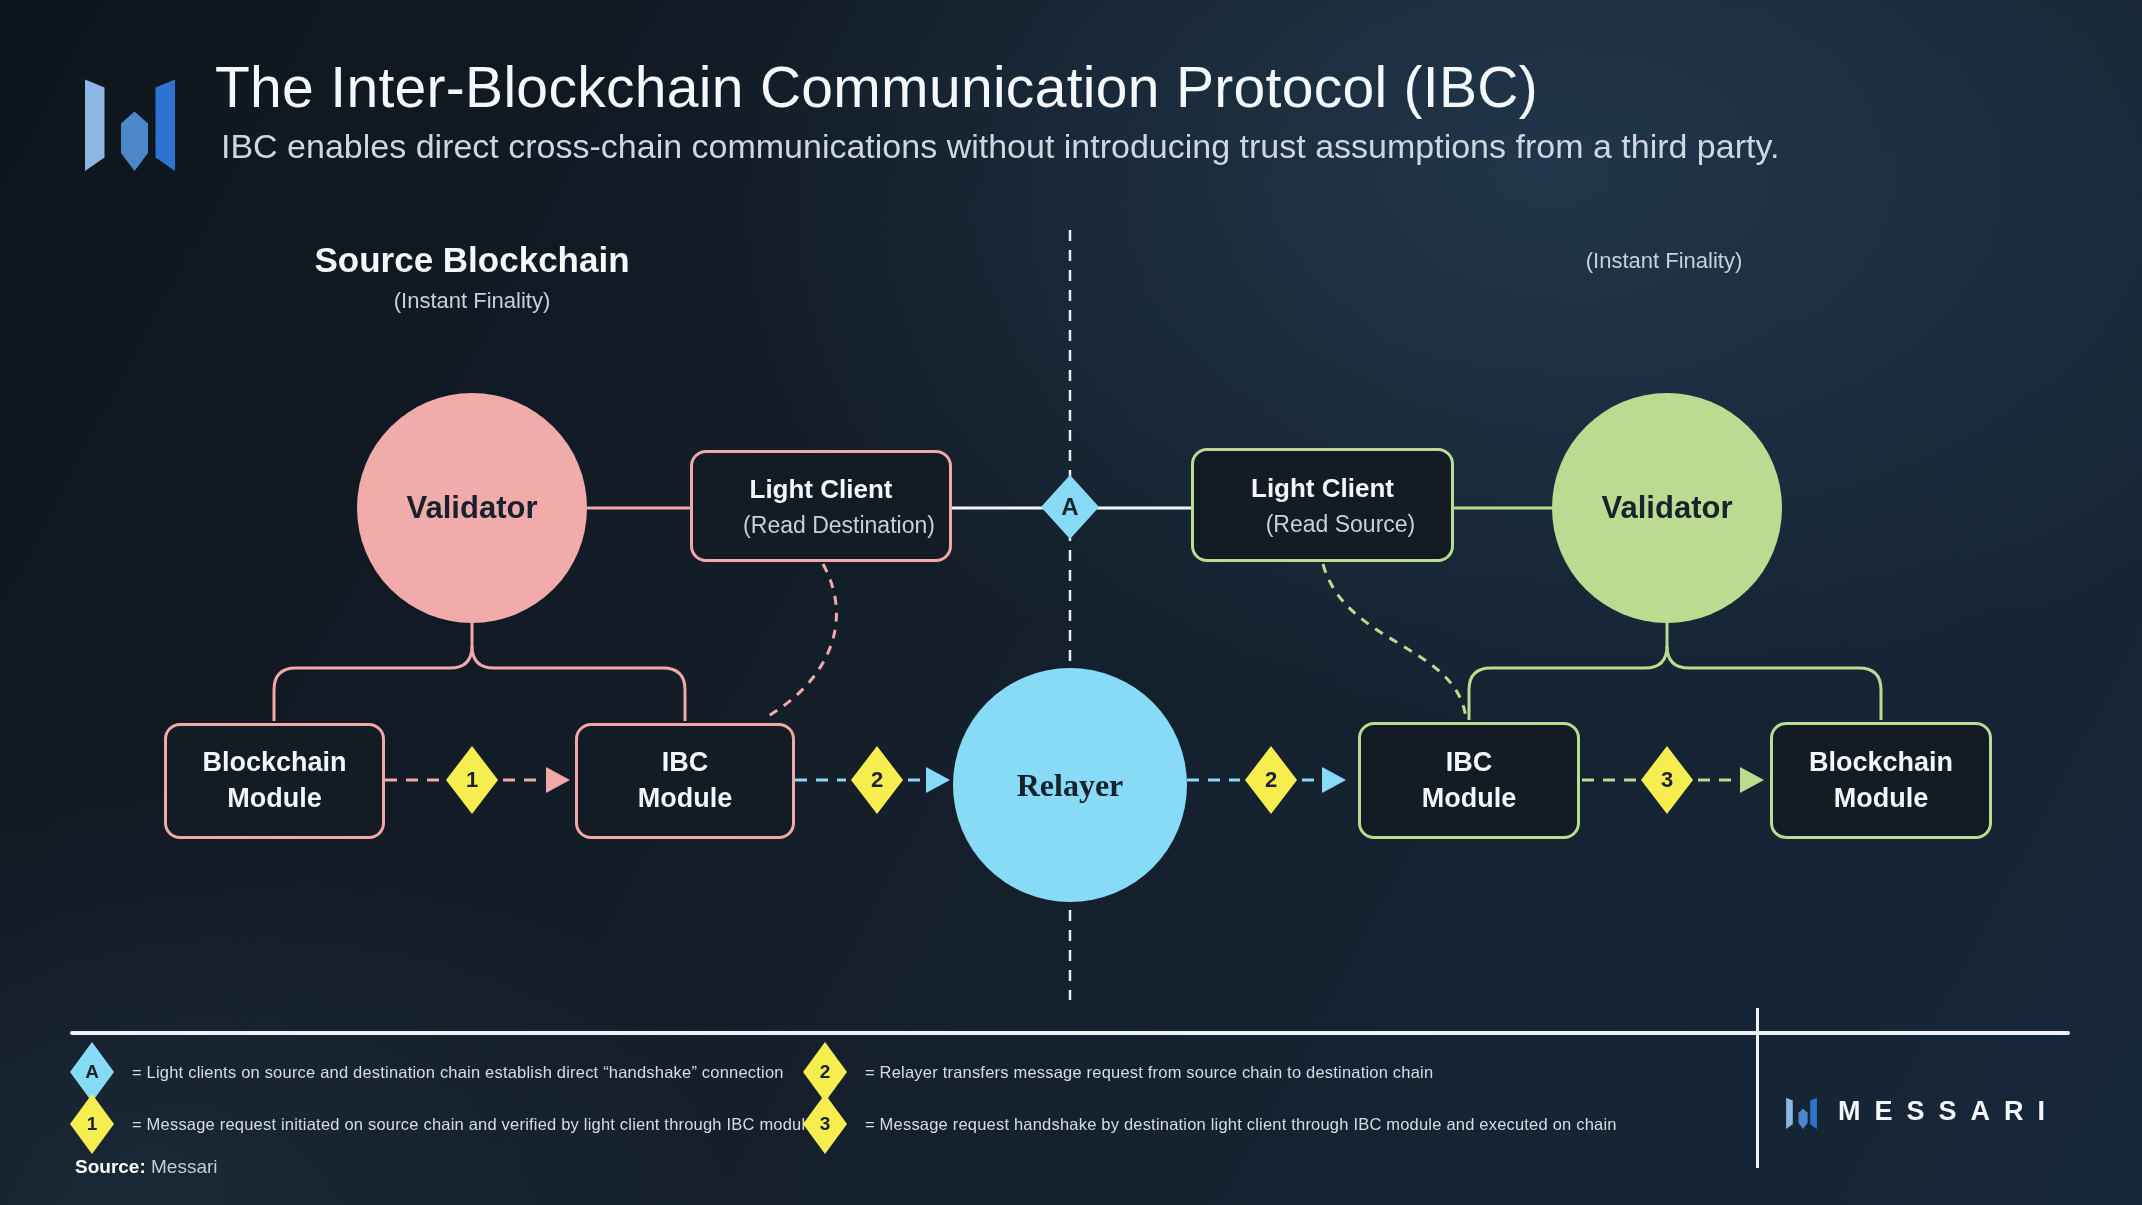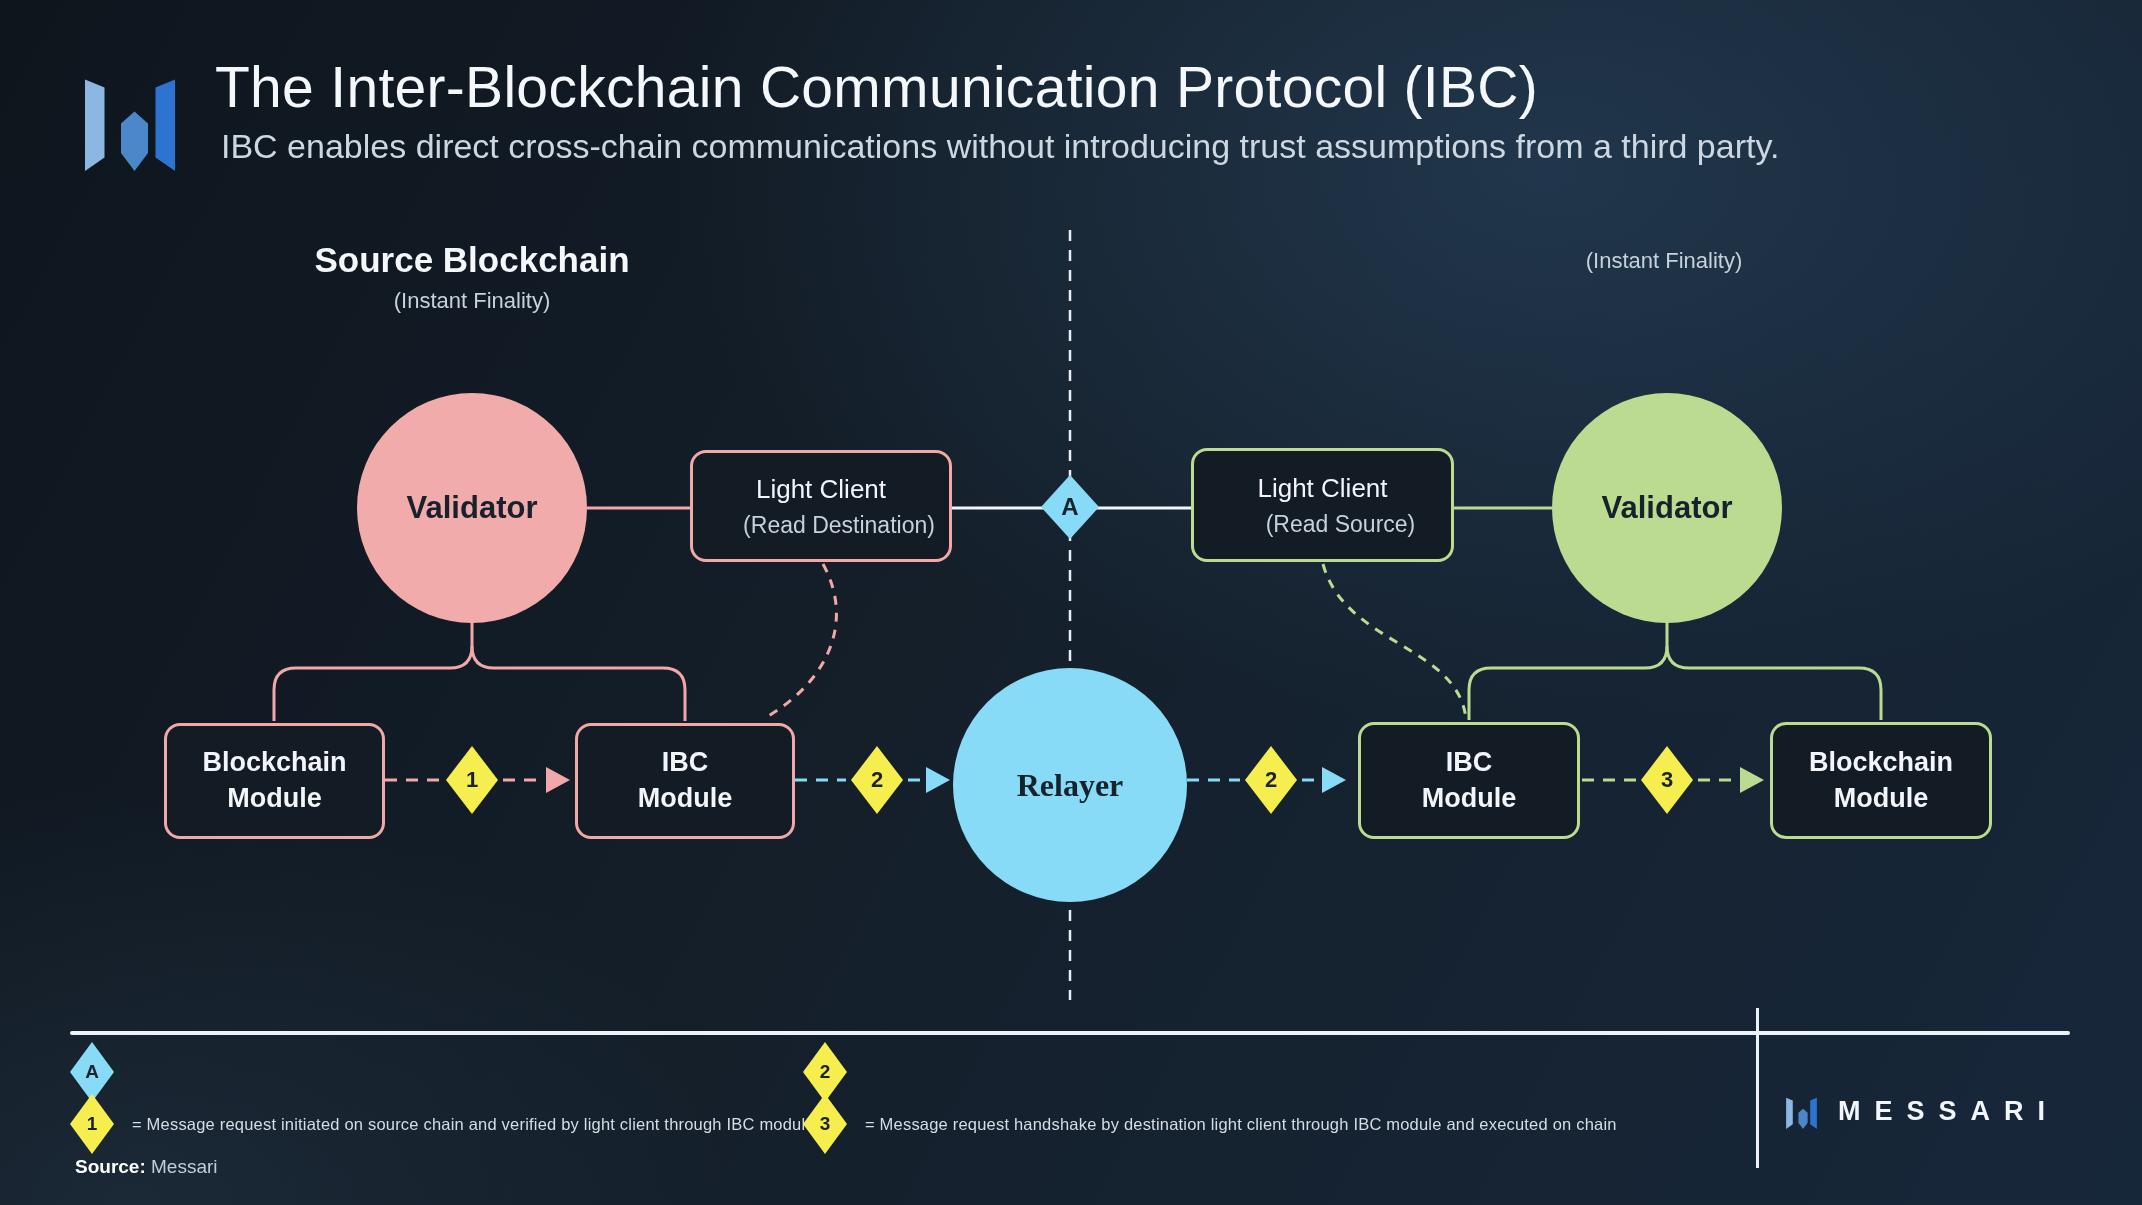--- a/index.html
+++ b/index.html
@@ -33,21 +33,21 @@
   .box{border-radius:16px;background:#131b25;display:flex;flex-direction:column;align-items:center;
        justify-content:center;text-align:center;z-index:2;box-sizing:border-box;}
   .pinkb{border:3px solid #f2a8a8;}
   .greenb{border:3px solid #bbdc90;}
   .lc1{left:690px;top:450px;width:262px;height:112px;}
   .lc2{left:1191px;top:448px;width:263px;height:114px;}
   .bm1{left:164px;top:723px;width:221px;height:116px;}
   .ibc1{left:575px;top:723px;width:220px;height:116px;}
   .ibc2{left:1358px;top:722px;width:222px;height:117px;}
   .bm2{left:1770px;top:722px;width:222px;height:117px;}
-  .bt{font-size:26px;font-weight:400;color:#f2f6fa;}
+  .bt{font-size:26px;font-weight:700;color:#f2f6fa;}
   .bs{font-size:23px;font-weight:400;color:#c7d1dc;margin-top:7px;margin-left:36px;}
   .ml{font-size:27px;font-weight:700;line-height:1.32;color:#f2f6fa;}
   .ml-wide{width:190px;}
   .ml-narrow{width:120px;}
   
   .diamond{display:flex;align-items:center;justify-content:center;
            clip-path:polygon(50% 0,100% 50%,50% 100%,0 50%);
            font-weight:700;color:#1a232e;z-index:3;}
   .dm{width:52px;height:68px;font-size:22px;background:#f6ee4e;}
   .dA{left:1041px;top:475px;width:58px;height:64px;font-size:24px;background:#87dbf6;}
@@ -177,27 +177,29 @@
   </div>
   <div class="abs diamond dm d3">
     <span>3</span>
   </div>
 
   <div class="abs divider"></div>
   <div class="abs vline"></div>
 
   <div class="abs leg legA">
     <div class="ld ld-cyan">A</div>
+    <div class="lt">= Light clients on source and destination chain establish direct “handshake” connection</div>
   </div>
   <div class="abs leg leg1">
     <div class="ld ld-yellow">1</div>
     <div class="lt">= Message request initiated on source chain and verified by light client through IBC module</div>
   </div>
   <div class="abs leg leg2">
     <div class="ld ld-yellow">2</div>
+    <div class="lt">= Relayer transfers message request from source chain to destination chain</div>
   </div>
   <div class="abs leg leg3">
     <div class="ld ld-yellow">3</div>
     <div class="lt">= Message request handshake by destination light client through IBC module and executed on chain</div>
   </div>
 
   <div class="abs source-note">
     <span class="lab">Source:</span>
     <span class="val"> Messari</span>
   </div>

